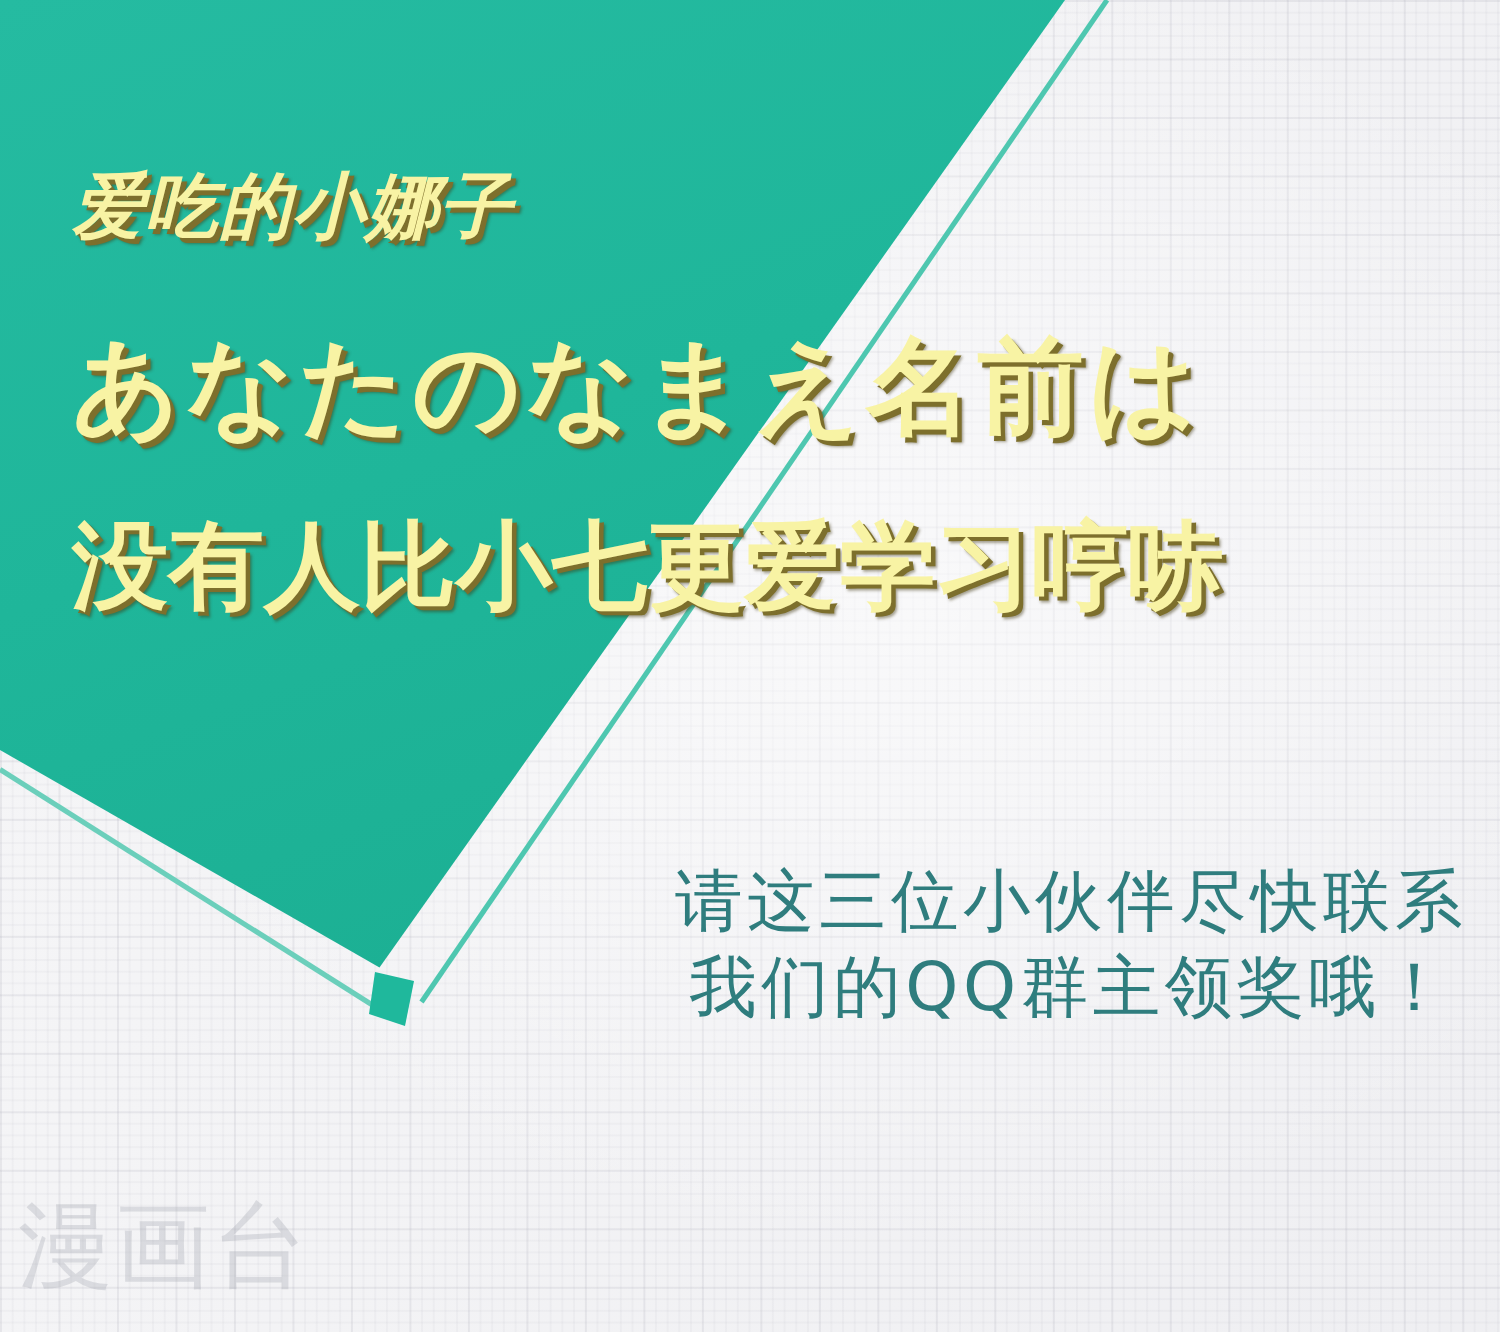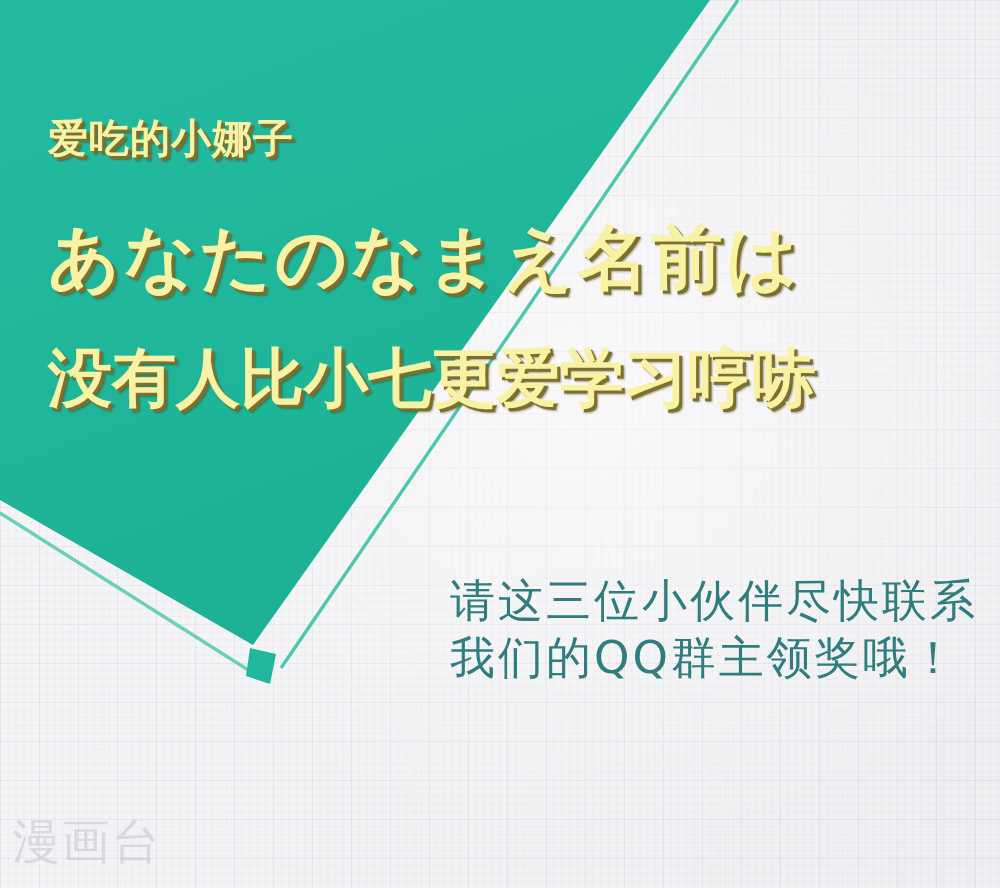--- a/index.html
+++ b/index.html
@@ -64,48 +64,48 @@
     font-weight: 700;
     font-size: 54px;
     line-height: 120px;
     letter-spacing: 1px;
     color: #f8f3a4;
     white-space: nowrap;
     text-shadow:
       3px 3px 0 #7d6f2c,
       4px 4px 2px rgba(60,52,14,0.45);
   }
-  .headline.line-1 { font-size: 40px; }
+  .headline.line-1 { font-size: 48px; font-style: italic; }
   .headline.line-2 { font-size: 71px; letter-spacing: 3px; }
   .headline.line-3 { font-size: 64px; letter-spacing: 0px; }
 
   
   .note-block {
     position: absolute;
     right: 22px;
     top: 572px;
-    text-align: left;
+    text-align: center;
   }
   .note-line {
     font-family: "DejaVu Sans", "Liberation Sans", sans-serif;
     font-weight: 400;
     font-size: 45px;
     line-height: 57px;
     letter-spacing: 3px;
     color: #2f7d7e;
     white-space: nowrap;
   }
 
   
   .watermark {
     position: absolute;
     left: 12px;
     bottom: 14px;
     font-family: "DejaVu Sans", "Liberation Sans", sans-serif;
-    font-size: 48px;
+    font-size: 63px;
     font-weight: 400;
     letter-spacing: 2px;
     color: rgba(160,163,172,0.30);
     user-select: none;
   }
 </style>
 </head>
 <body>
 
 <div id="page">

